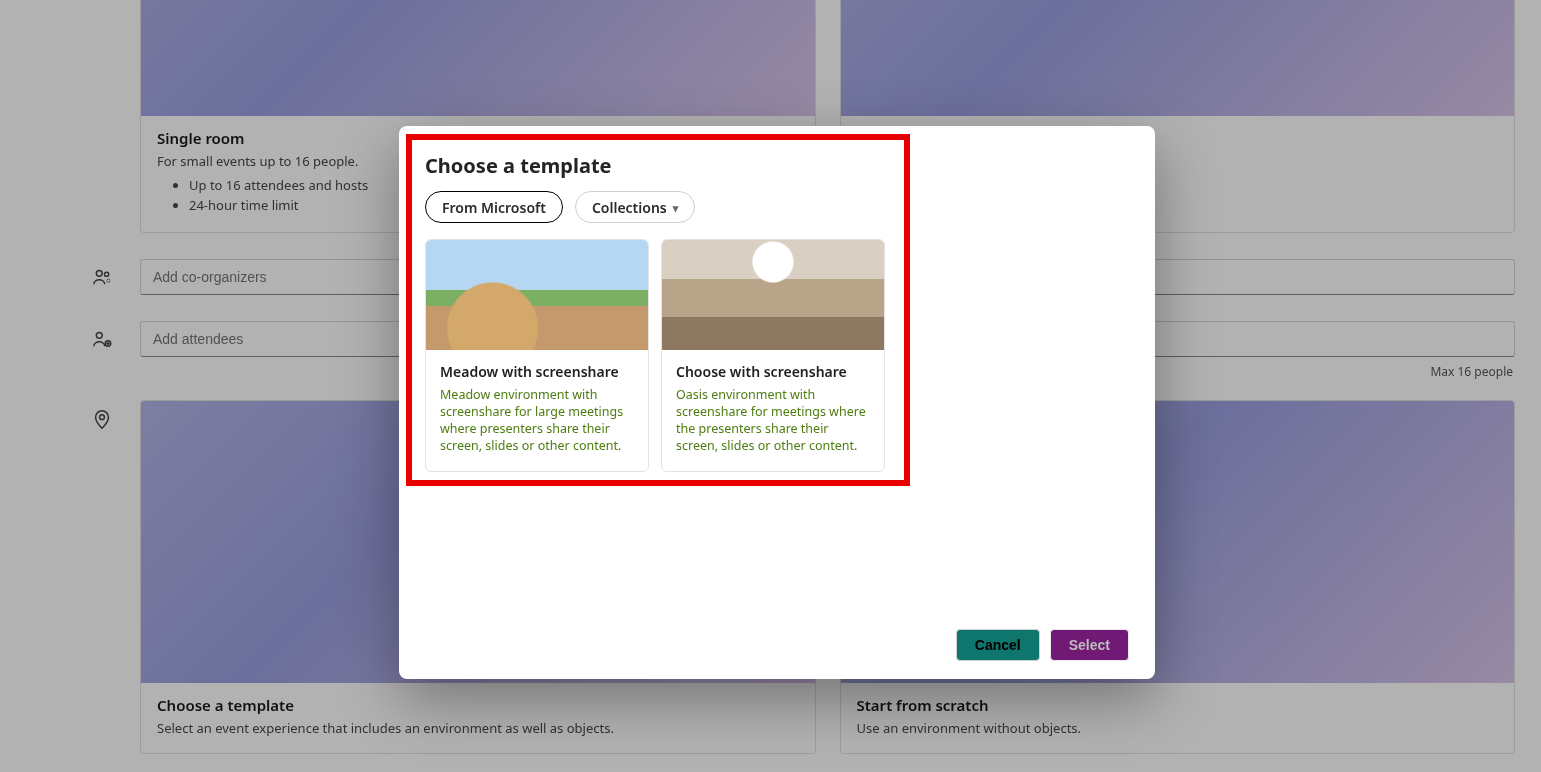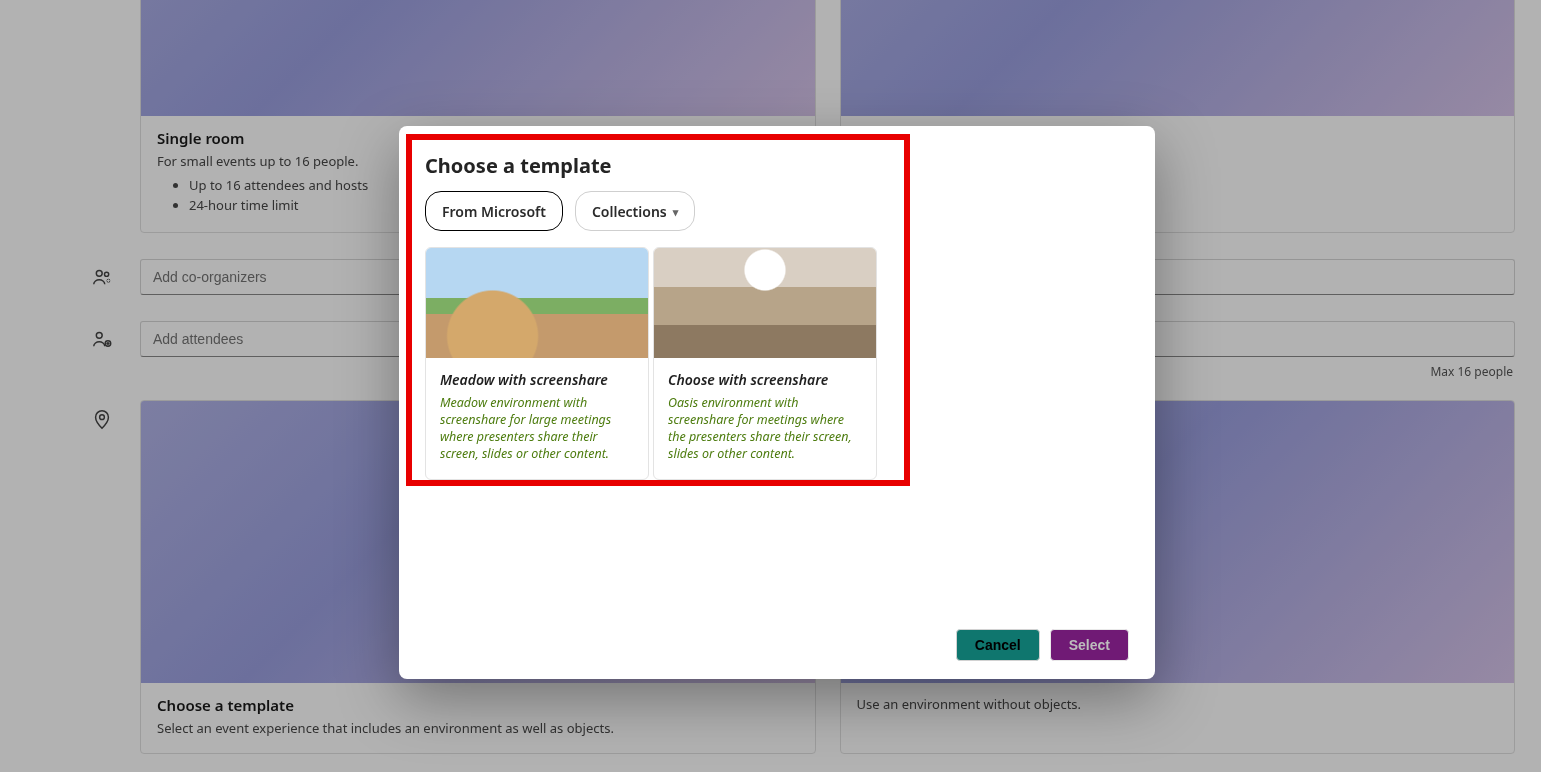--- a/index.html
+++ b/index.html
@@ -30,25 +30,25 @@
   .row2 { display:flex; gap:24px; margin-top:24px;}
   .locrow { display:flex; align-items:flex-start; gap:18px; margin-top:20px;}
   .locrow .icon { width:40px; display:flex; justify-content:center; padding-top:8px;}
 
   
   .modal { position:absolute; z-index:10; left:399px; top:126px; width:756px; height:553px;
            background:#fff; border-radius:8px; box-shadow:0 20px 60px rgba(0,0,0,0.35);
            display:flex; flex-direction:column; padding:26px 26px 18px; }
   .modal h1 { font-size:20px; font-weight:700; color:#242424; }
   .tabs { display:flex; gap:12px; margin-top:12px;}
-  .pill { height:40px; padding:0 16px; border:1px solid #cfcfcf; border-radius:16px; background:#fff;
+  .pill { height:32px; padding:0 16px; border:1px solid #cfcfcf; border-radius:16px; background:#fff;
           display:flex; align-items:center; gap:6px; font-size:14px; font-weight:600; color:#2b2b2b; cursor:pointer;}
   .pill.active { border:1.5px solid #000; }
   .pill .chev { font-size:11px; color:#666;}
-  .tmpl-grid { display:flex; gap:4px; margin-top:16px;font-style:italic;}
+  .tmpl-grid { display:flex; gap:12px; margin-top:16px;}
   .tmpl { width:224px; border:1px solid #e3e3e3; border-radius:6px; overflow:hidden; cursor:pointer;}
   .tmpl .timg { height:110px; }
   .timg.meadow { background:
       radial-gradient(circle at 30% 80%, #d4a86b 0 25%, transparent 26%),
       linear-gradient(to bottom,#b6d7f2 0 45%,#7cae63 45% 60%,#c49a6c 60% 100%);}
   .timg.oasis { background:
       radial-gradient(circle at 50% 20%, #fff 0 14%, transparent 15%),
       linear-gradient(to bottom,#d9cfc3 0 35%,#b7a489 35% 70%,#8d7961 70% 100%);}
   .tmpl .tbody { padding:12px 14px 16px;}
   .tmpl .ttitle { font-weight:600; font-size:14px; color:#1f1f1f; margin-bottom:6px;}
@@ -134,20 +134,21 @@
           <div class="card">
             <div class="img big"></div>
             <div class="body">
               <div class="title">Choose a template</div>
               <div class="sub">Select an event experience that includes an environment as well as objects.</div>
             </div>
           </div>
           <div class="card">
             <div class="img big"></div>
             <div class="body">
+              <div class="title">Start from scratch</div>
               <div class="sub">Use an environment without objects.</div>
             </div>
           </div>
         </div>
       </div>
     </div>
   </div>
 </div>
 
 <div class="overlay"></div>

